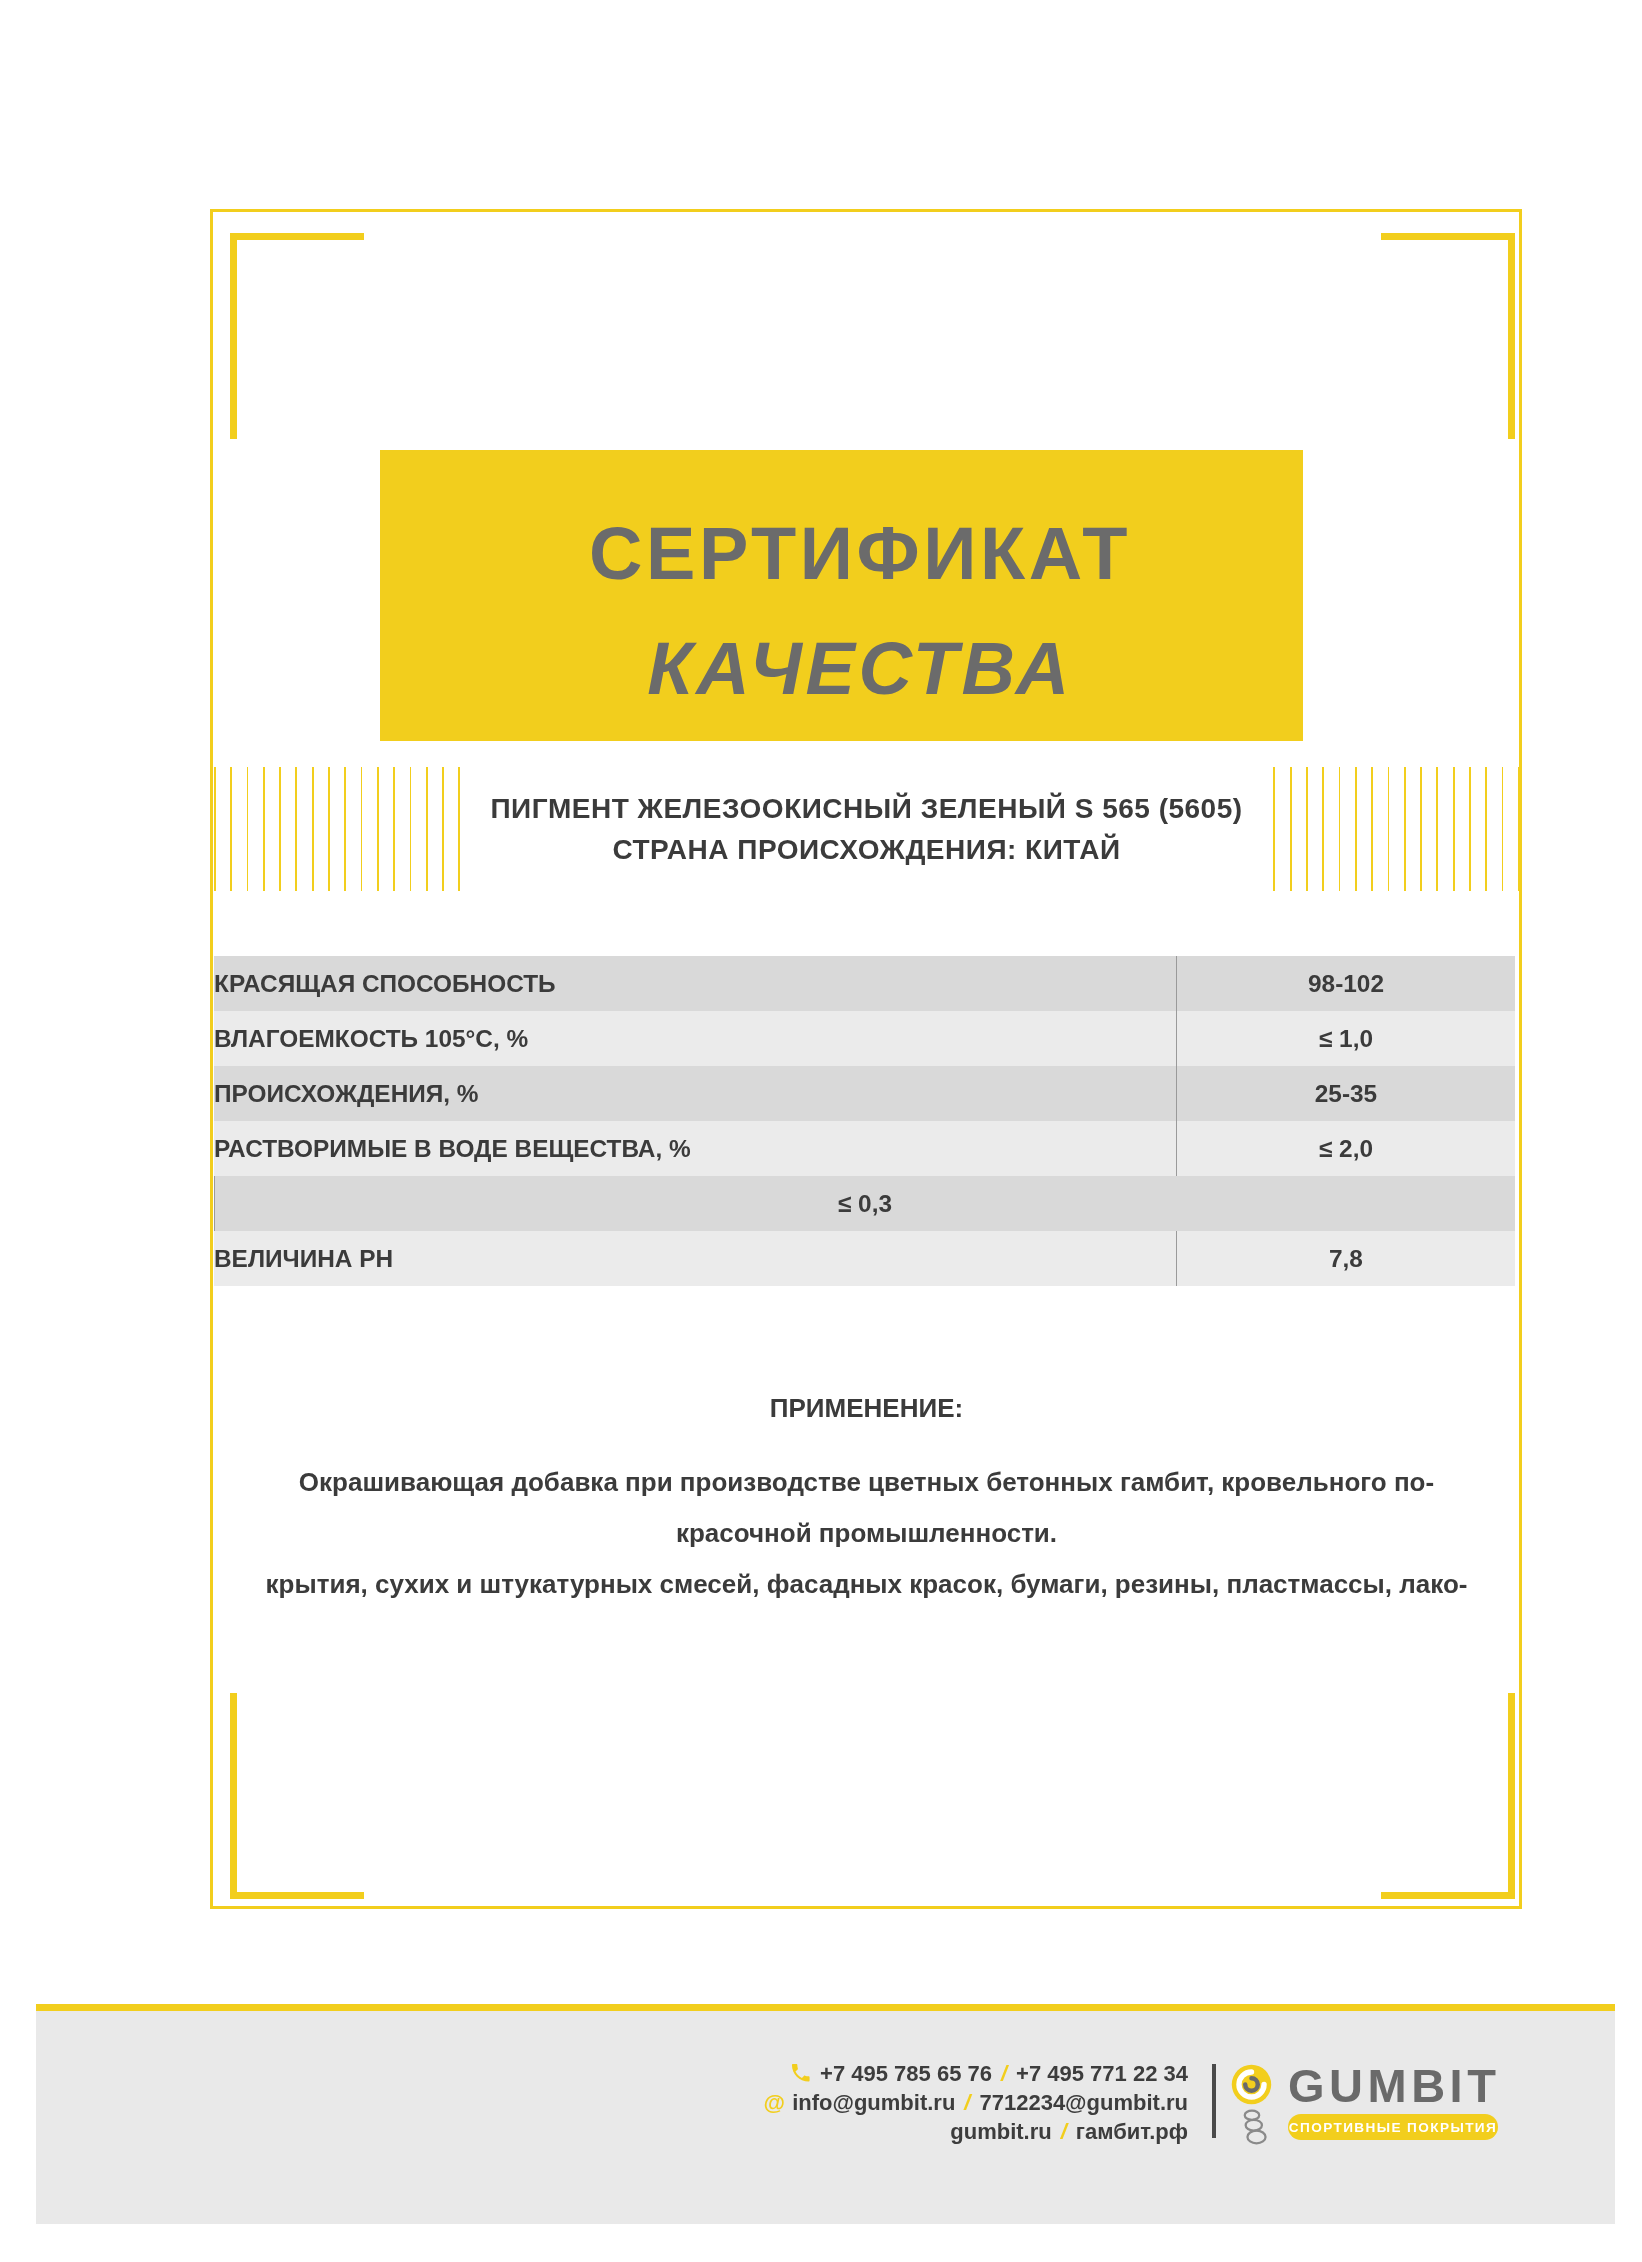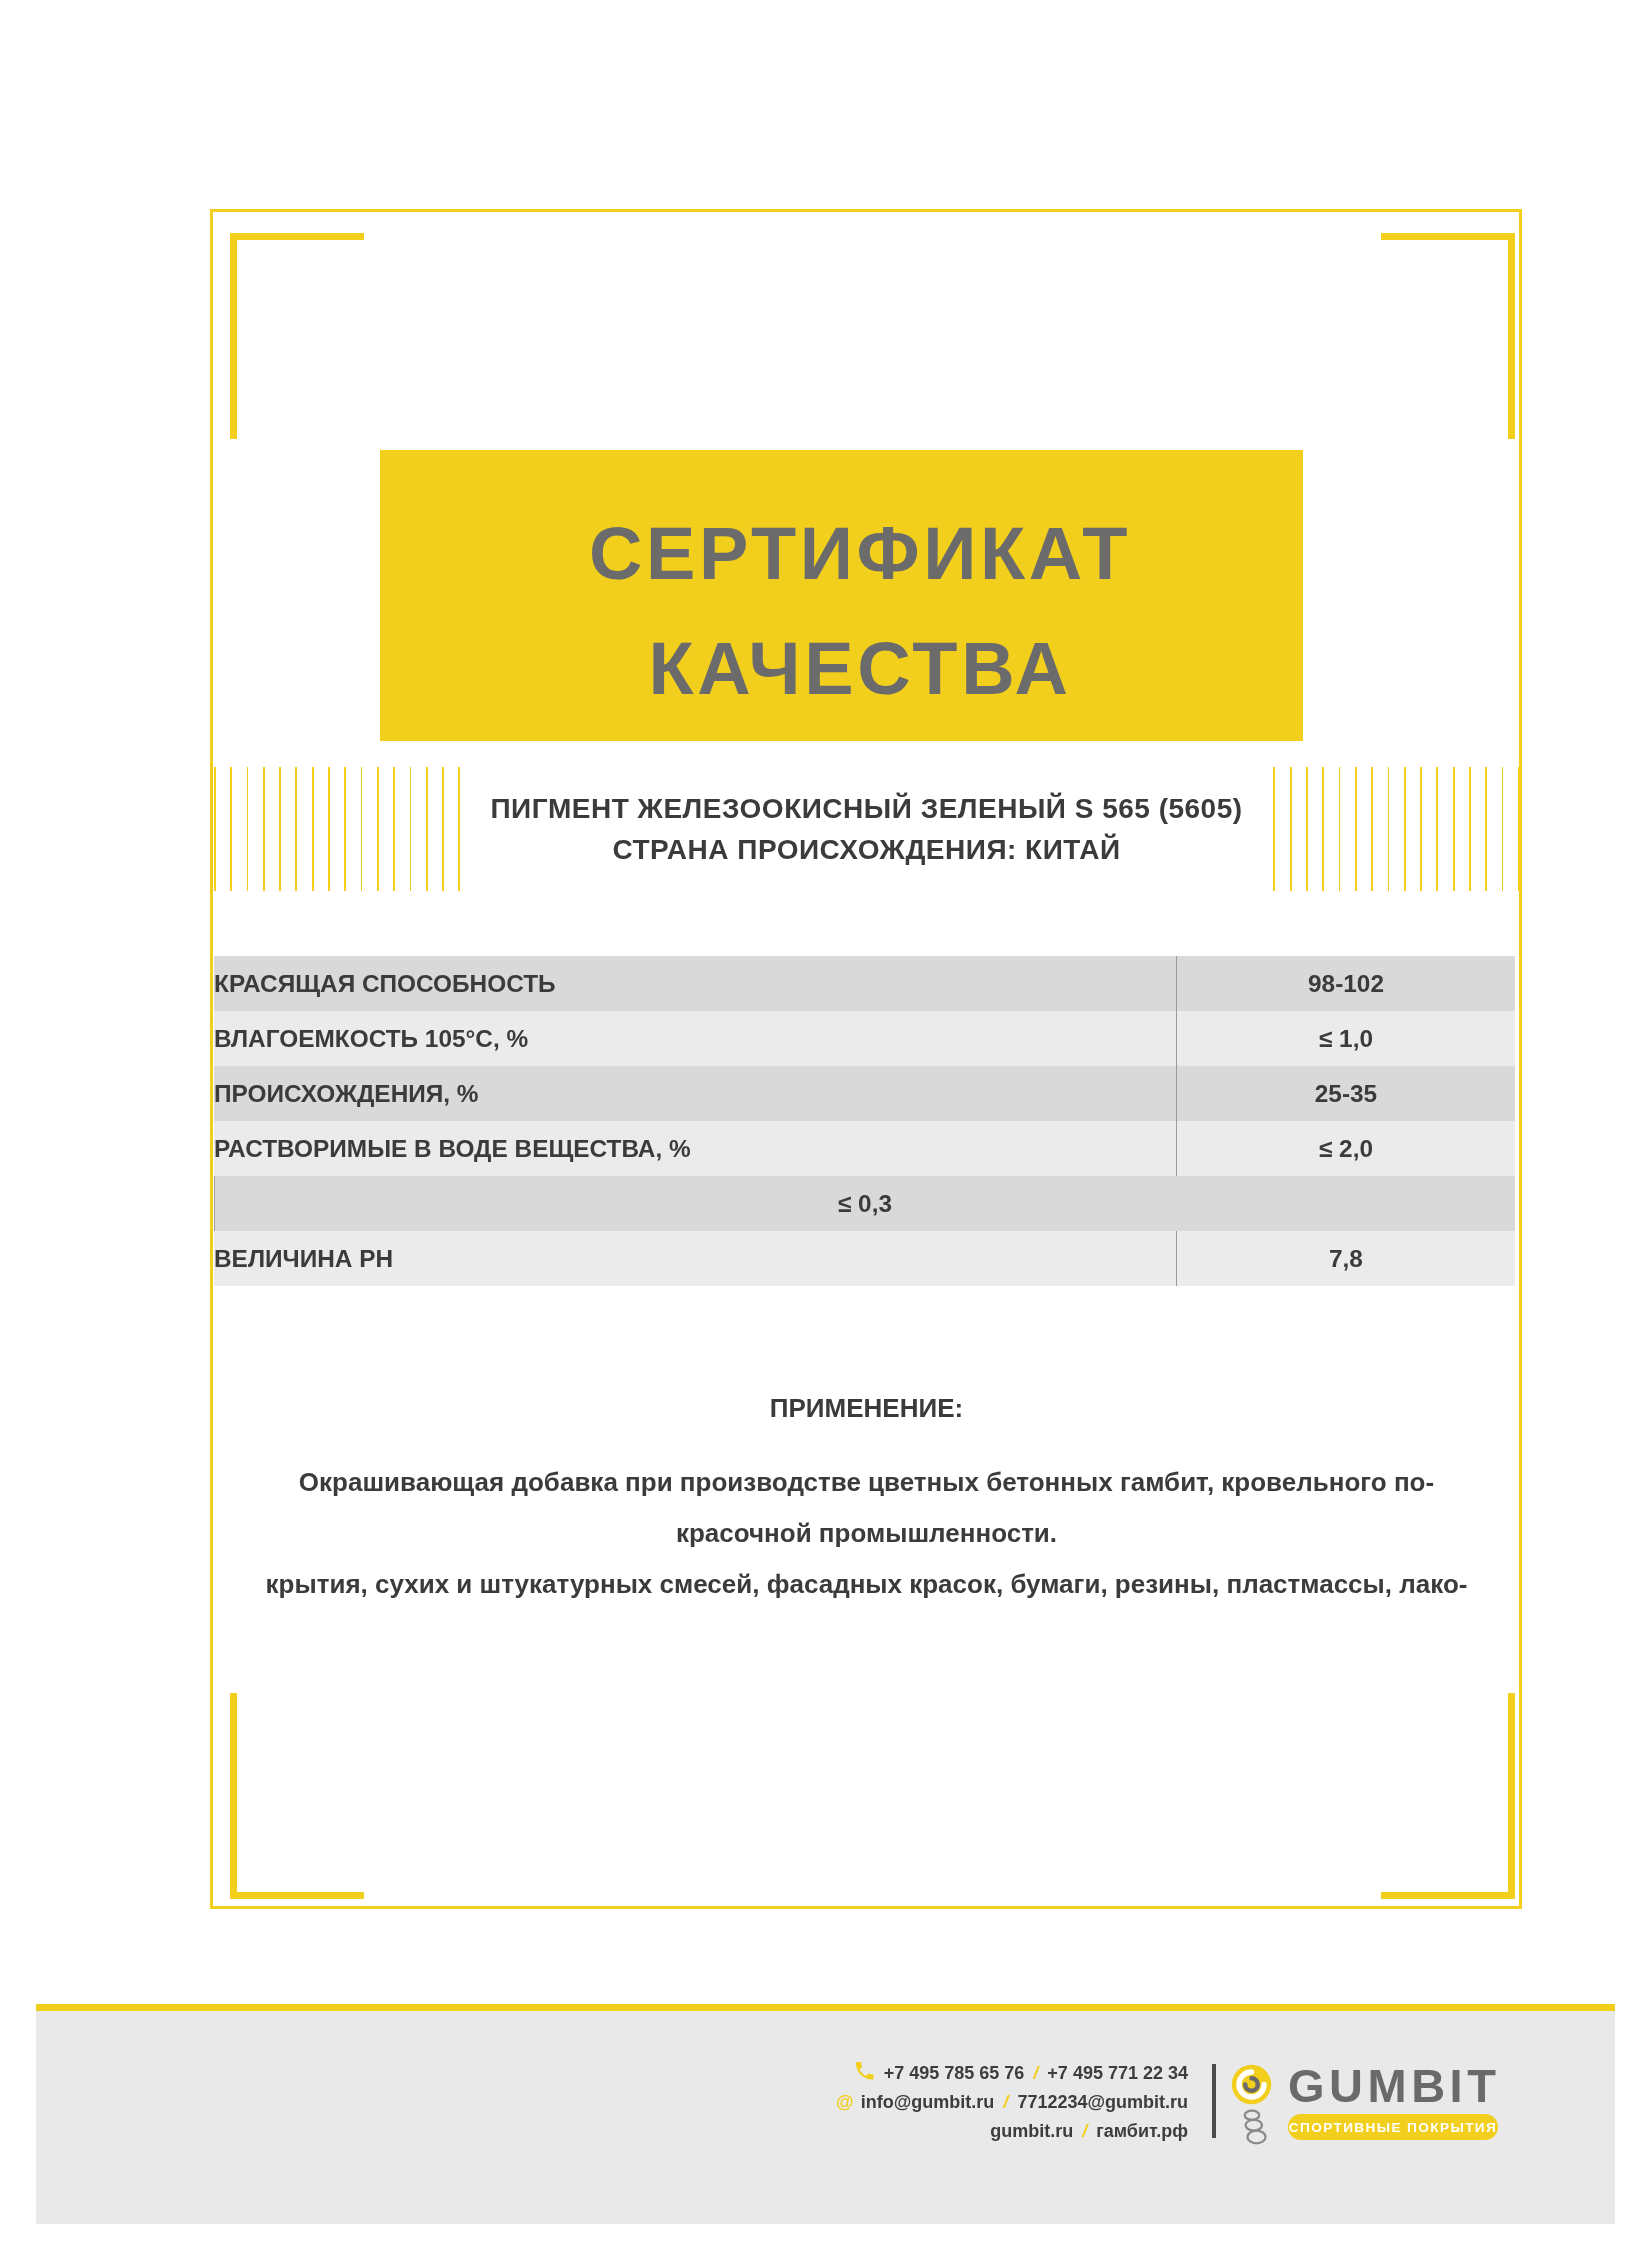--- a/index.html
+++ b/index.html
@@ -14,21 +14,21 @@
   .bracket { position:absolute; width:127px; height:199px; }
   .bracket.tl { left:230px; top:233px;  border-left:7.2px solid #F2CE1D;  border-top:7.2px solid #F2CE1D; }
   .bracket.tr { left:1381px; top:233px; border-right:7.2px solid #F2CE1D; border-top:7.2px solid #F2CE1D; }
   .bracket.bl { left:230px; top:1693px; border-left:7.2px solid #F2CE1D;  border-bottom:7.2px solid #F2CE1D; }
   .bracket.br { left:1381px; top:1693px; border-right:7.2px solid #F2CE1D; border-bottom:7.2px solid #F2CE1D; }
 
   
   .banner { position:absolute; left:380px; top:450px; width:923px; height:291px;
             background:#F2CE1D; text-align:center; box-sizing:border-box; padding-top:56px; }
   .banner .line { font-size:74px; font-weight:bold; color:#6B6B6B; letter-spacing:3.6px; line-height:95px;margin-left:37px; }
-  .banner .line + .line { margin-top:20px; }
+  .banner .line + .line { margin-top:20px;font-style:italic; }
 
   
   .stripes { position:absolute; left:214px; top:767px; width:1305px; height:124px;
              background:repeating-linear-gradient(90deg, #F2CE1D 0 1.8px, transparent 1.8px 16.3px); }
   .subtitle-box { position:absolute; left:50%; top:0; transform:translateX(-50%);
                   width:792px; height:100%; background:#ffffff;
                   display:flex; flex-direction:column; align-items:center; justify-content:center; gap:9px; }
   .subtitle-box .sub { font-size:28px; font-weight:bold; color:#3B3B3B; letter-spacing:0.5px; white-space:nowrap; }
 
   
@@ -43,21 +43,21 @@
   
   .application { position:absolute; left:210px; top:1393px; width:1313px; text-align:center; color:#3B3B3B; }
   .app-title { font-size:26px; font-weight:bold; margin-bottom:33px; }
   .app-line  { font-size:26px; font-weight:bold; line-height:51px; white-space:nowrap; }
 
   
   .footer-bar  { position:absolute; left:36px; top:2004px; width:1579px; height:7.2px; background:#F2CE1D; }
   .footer-band { position:absolute; left:36px; top:2011px; width:1579px; height:213px; background:#E9E9E9; }
 
   .contacts { position:absolute; left:543px; top:2059px; width:645px; text-align:right; }
-  .c-line { height:29px; line-height:29px; font-size:18px; font-weight:bold; color:#3D3D3D; white-space:nowrap; }
+  .c-line { height:29px; line-height:29px; font-size:22px; font-weight:bold; color:#3D3D3D; white-space:nowrap; }
   .c-sep { color:#F2CE1D; font-style:italic; font-weight:bold; padding:0 9px; }
   .at-glyph { color:#F2CE1D; font-weight:bold; padding-right:7.2px; }
   .phone-svg { vertical-align:-3.6px; margin-right:7.2px; }
 
   .footer-divider { position:absolute; left:1212px; top:2064px; width:3.6px; height:74px; background:#4A4A4A; }
 
   .swirl-svg  { position:absolute; left:1230px; top:2063px; }
   .spring-svg { position:absolute; left:1241px; top:2108px; }
   .wordmark { position:absolute; left:1288px; top:2063px; width:210px; font-size:47px; font-weight:bold;
               color:#6A6A6A; letter-spacing:4.5px; line-height:45px; text-align:right; white-space:nowrap; }

